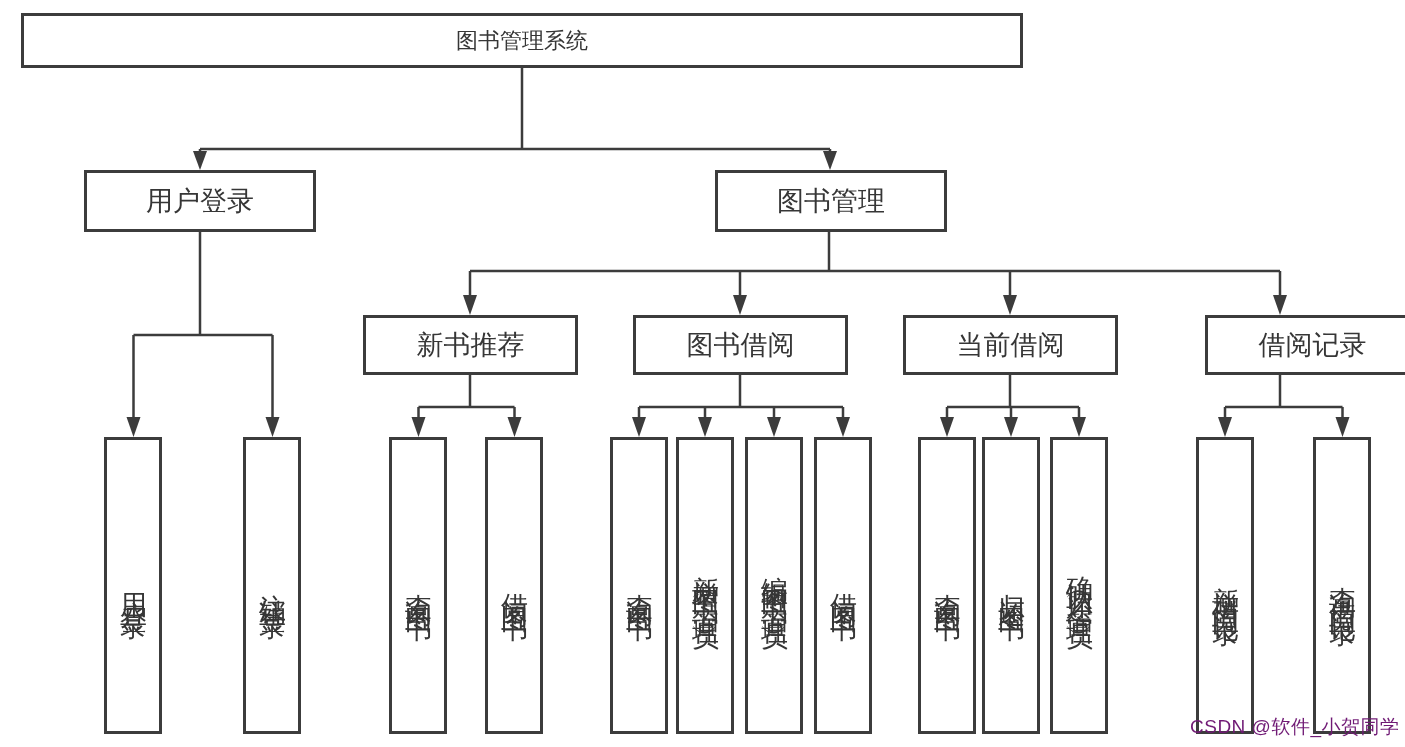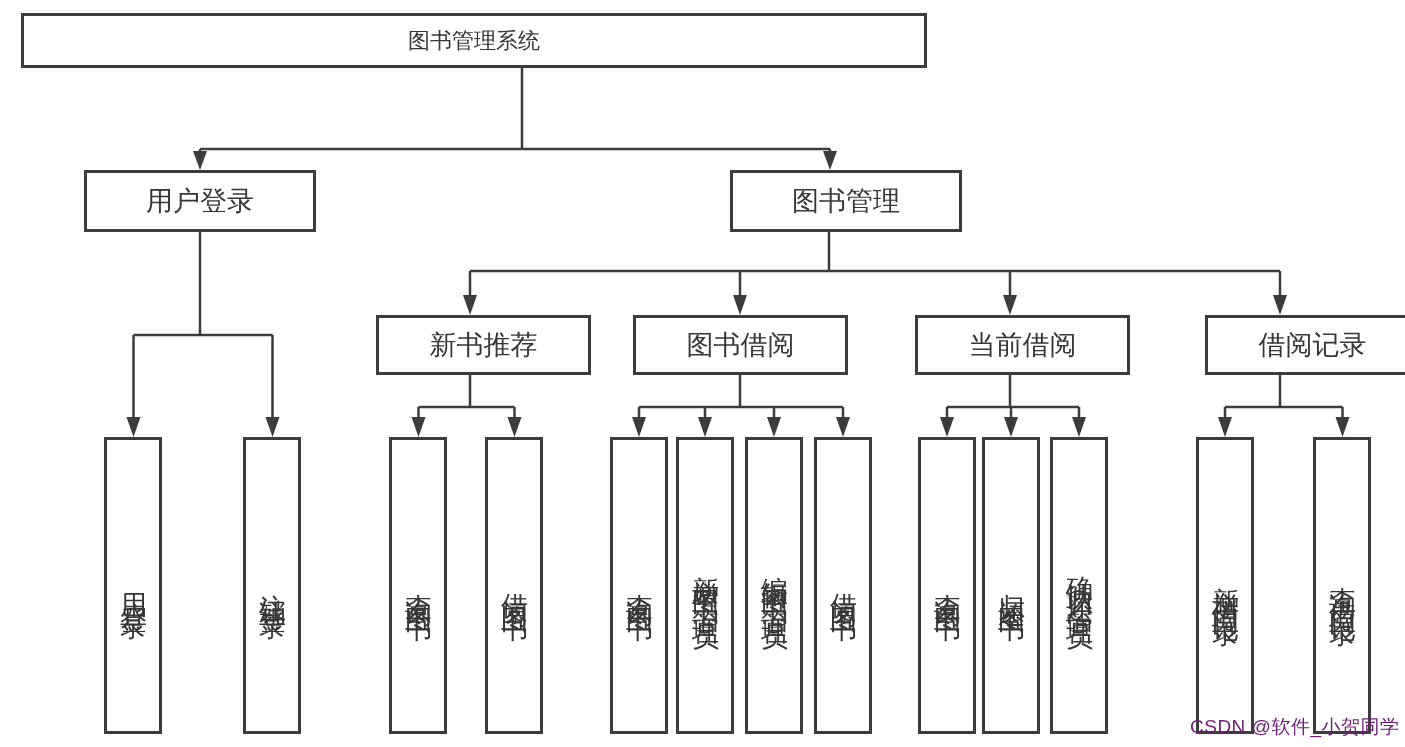--- a/index.html
+++ b/index.html
@@ -27,28 +27,28 @@
     box-sizing: border-box;
     background: #ffffff;
     border: 3px solid #3c3c3c;
     color: #363636;
     display: flex;
     align-items: center;
     justify-content: center;
     z-index: 2;
     font-size: 27px;
   }
-  .root  { left: 21px;  top: 13px;  width: 906px; height: 55px; font-size: 22px; }
+  .root  { left: 21px;  top: 13px;  width: 1002px; height: 55px; font-size: 22px; }
   .lvl2  { top: 170px; width: 232px; height: 62px; }
   .n-user-login { left: 84px;  }
-  .n-book-mgmt  { left: 730px; }
+  .n-book-mgmt  { left: 715px; }
   .lvl3  { top: 315px; width: 215px; height: 60px; }
-  .g-new     { left: 363px; margin-left: 13px;  }
+  .g-new     { left: 363px;  }
   .g-borrow  { left: 633px; font-family: Liberation Serif, serif;  }
-  .g-current { left: 903px; margin-left: 12px;  }
+  .g-current { left: 903px;  }
   .g-record  { left: 1173px; margin-left: 32px; }
   .vbox {
     top: 437px;
     width: 58px;
     height: 297px;
     writing-mode: vertical-rl;
     letter-spacing: 7px;
     line-height: 1;
   }
   .v-a1 { left: 104px;  }

